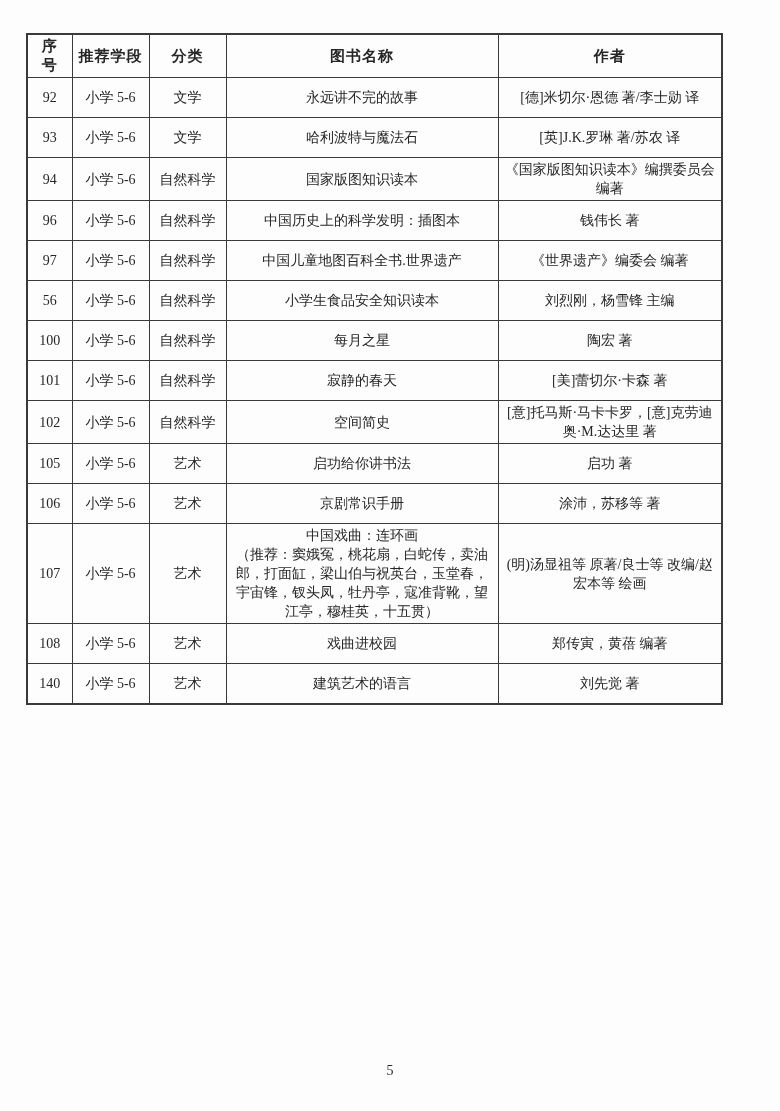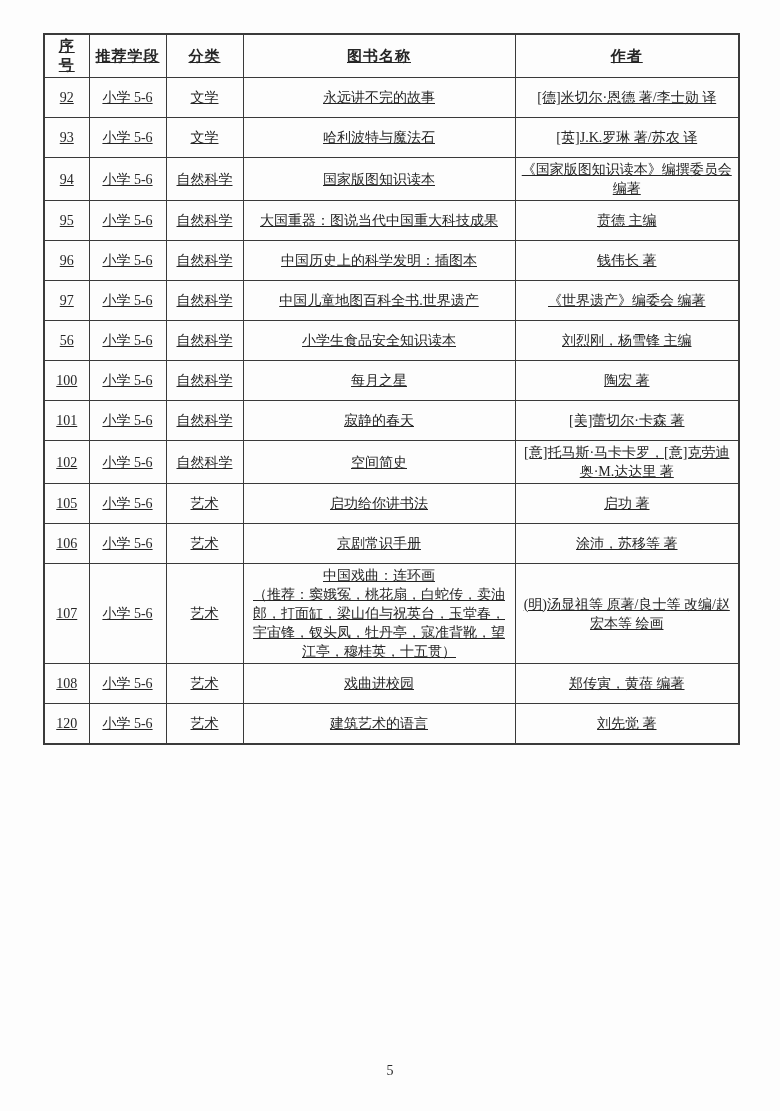--- a/index.html
+++ b/index.html
@@ -11,27 +11,26 @@
   .page {
     position: relative;
     width: 780px;
     height: 1111px;
     background: #fdfdfd;
     color: #232323;
     overflow: hidden;
   }
   table.book-table {
     position: absolute;
-    left: 43px;
+    left: 26px;
     top: 33px;
     width: 695px;
     border-collapse: collapse;
     table-layout: fixed;
     border: 2px solid #3a3a3a;
-    text-decoration: underline;
   }
   .book-table th,
   .book-table td {
     border: 1px solid #3a3a3a;
     text-align: center;
     vertical-align: middle;
     font-size: 14px;
     line-height: 19px;
     padding: 2px 6px;
     white-space: pre-line;
@@ -94,27 +93,20 @@
           <td>[英]J.K.罗琳 著/苏农 译</td>
         </tr>
         <tr>
           <td>94</td>
           <td>小学 5-6</td>
           <td>自然科学</td>
           <td>国家版图知识读本</td>
           <td>《国家版图知识读本》编撰委员会 编著</td>
         </tr>
         <tr>
-          <td>95</td>
-          <td>小学 5-6</td>
-          <td>自然科学</td>
-          <td>大国重器：图说当代中国重大科技成果</td>
-          <td>贲德 主编</td>
-        </tr>
-        <tr>
           <td>96</td>
           <td>小学 5-6</td>
           <td>自然科学</td>
           <td>中国历史上的科学发明：插图本</td>
           <td>钱伟长 著</td>
         </tr>
         <tr>
           <td>97</td>
           <td>小学 5-6</td>
           <td>自然科学</td>
@@ -172,21 +164,21 @@
           <td>(明)汤显祖等 原著/良士等 改编/赵宏本等 绘画</td>
         </tr>
         <tr>
           <td>108</td>
           <td>小学 5-6</td>
           <td>艺术</td>
           <td>戏曲进校园</td>
           <td>郑传寅，黄蓓 编著</td>
         </tr>
         <tr>
-          <td>120</td>
+          <td>140</td>
           <td>小学 5-6</td>
           <td>艺术</td>
           <td>建筑艺术的语言</td>
           <td>刘先觉 著</td>
         </tr>
       </tbody>
   </table>
 
   <div class="page-number">5</div>
 

